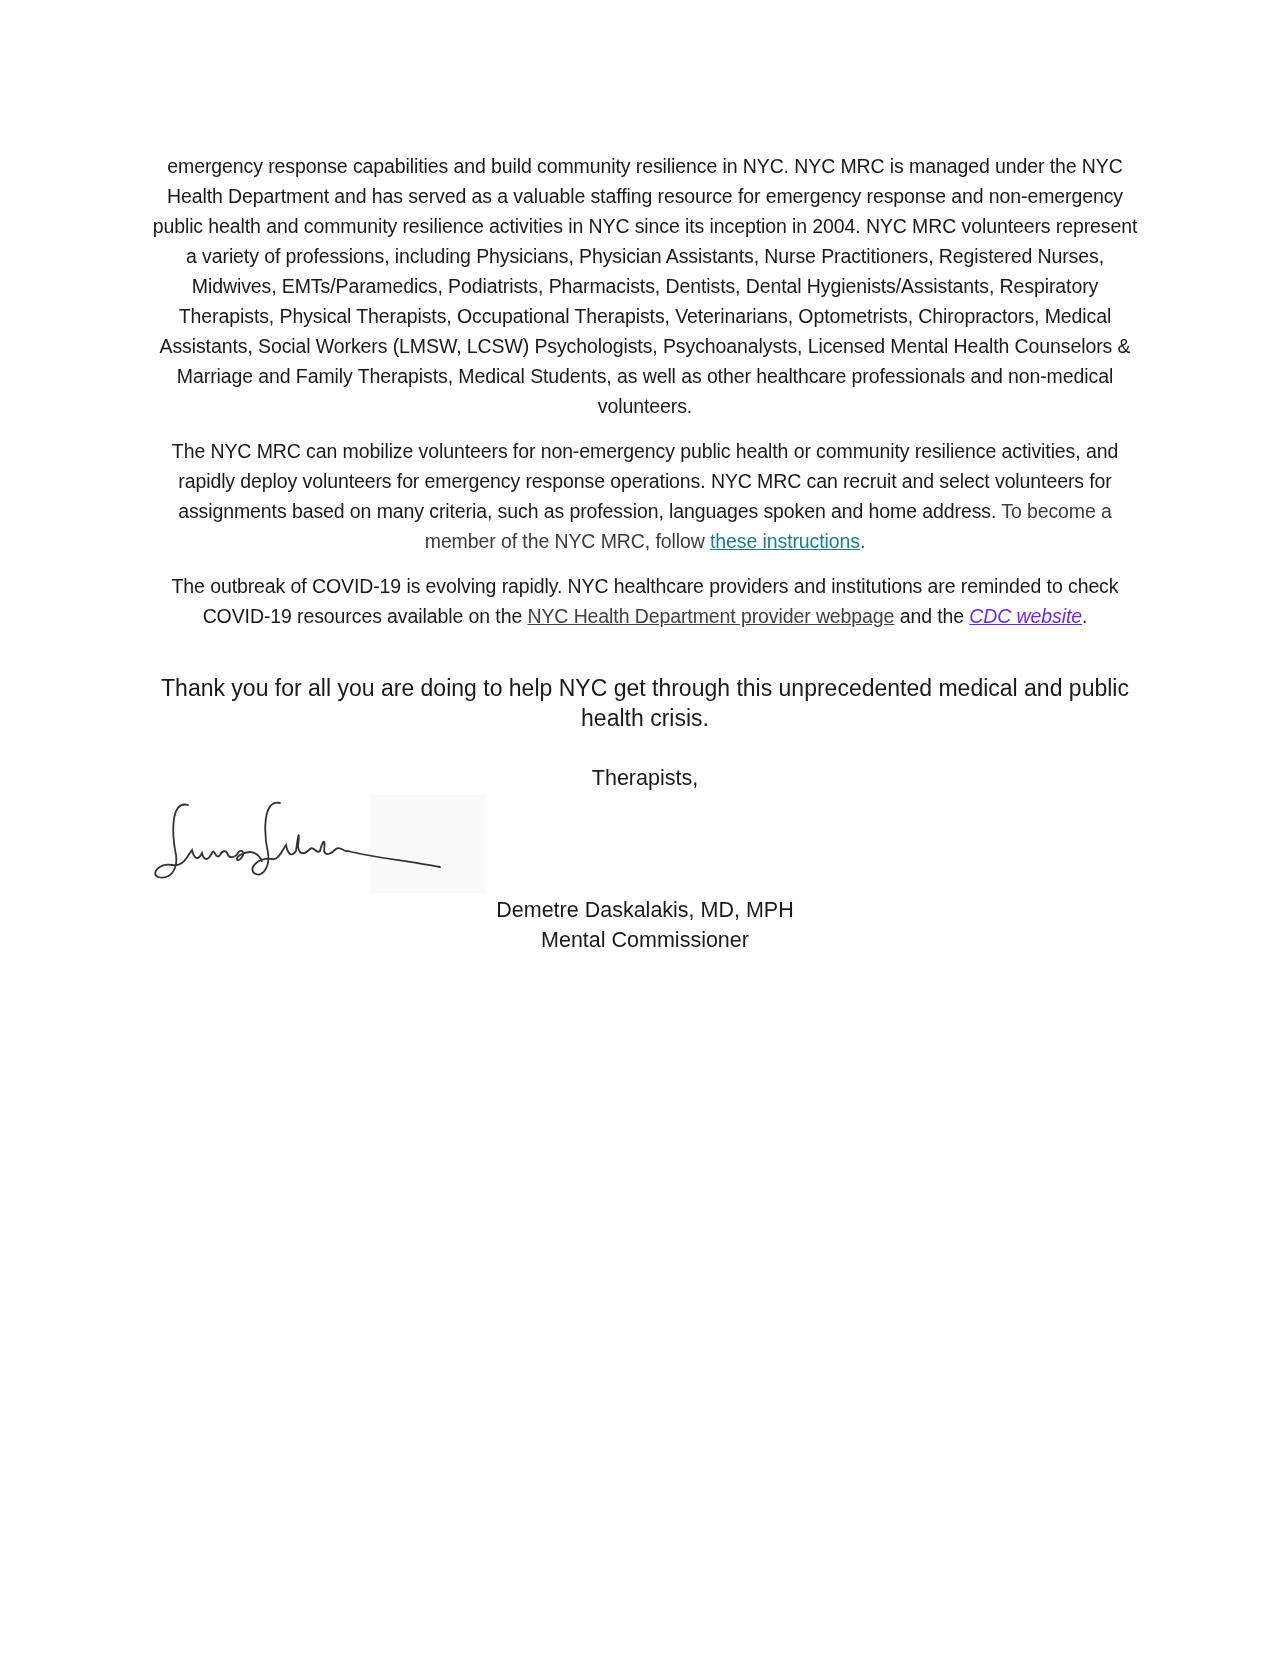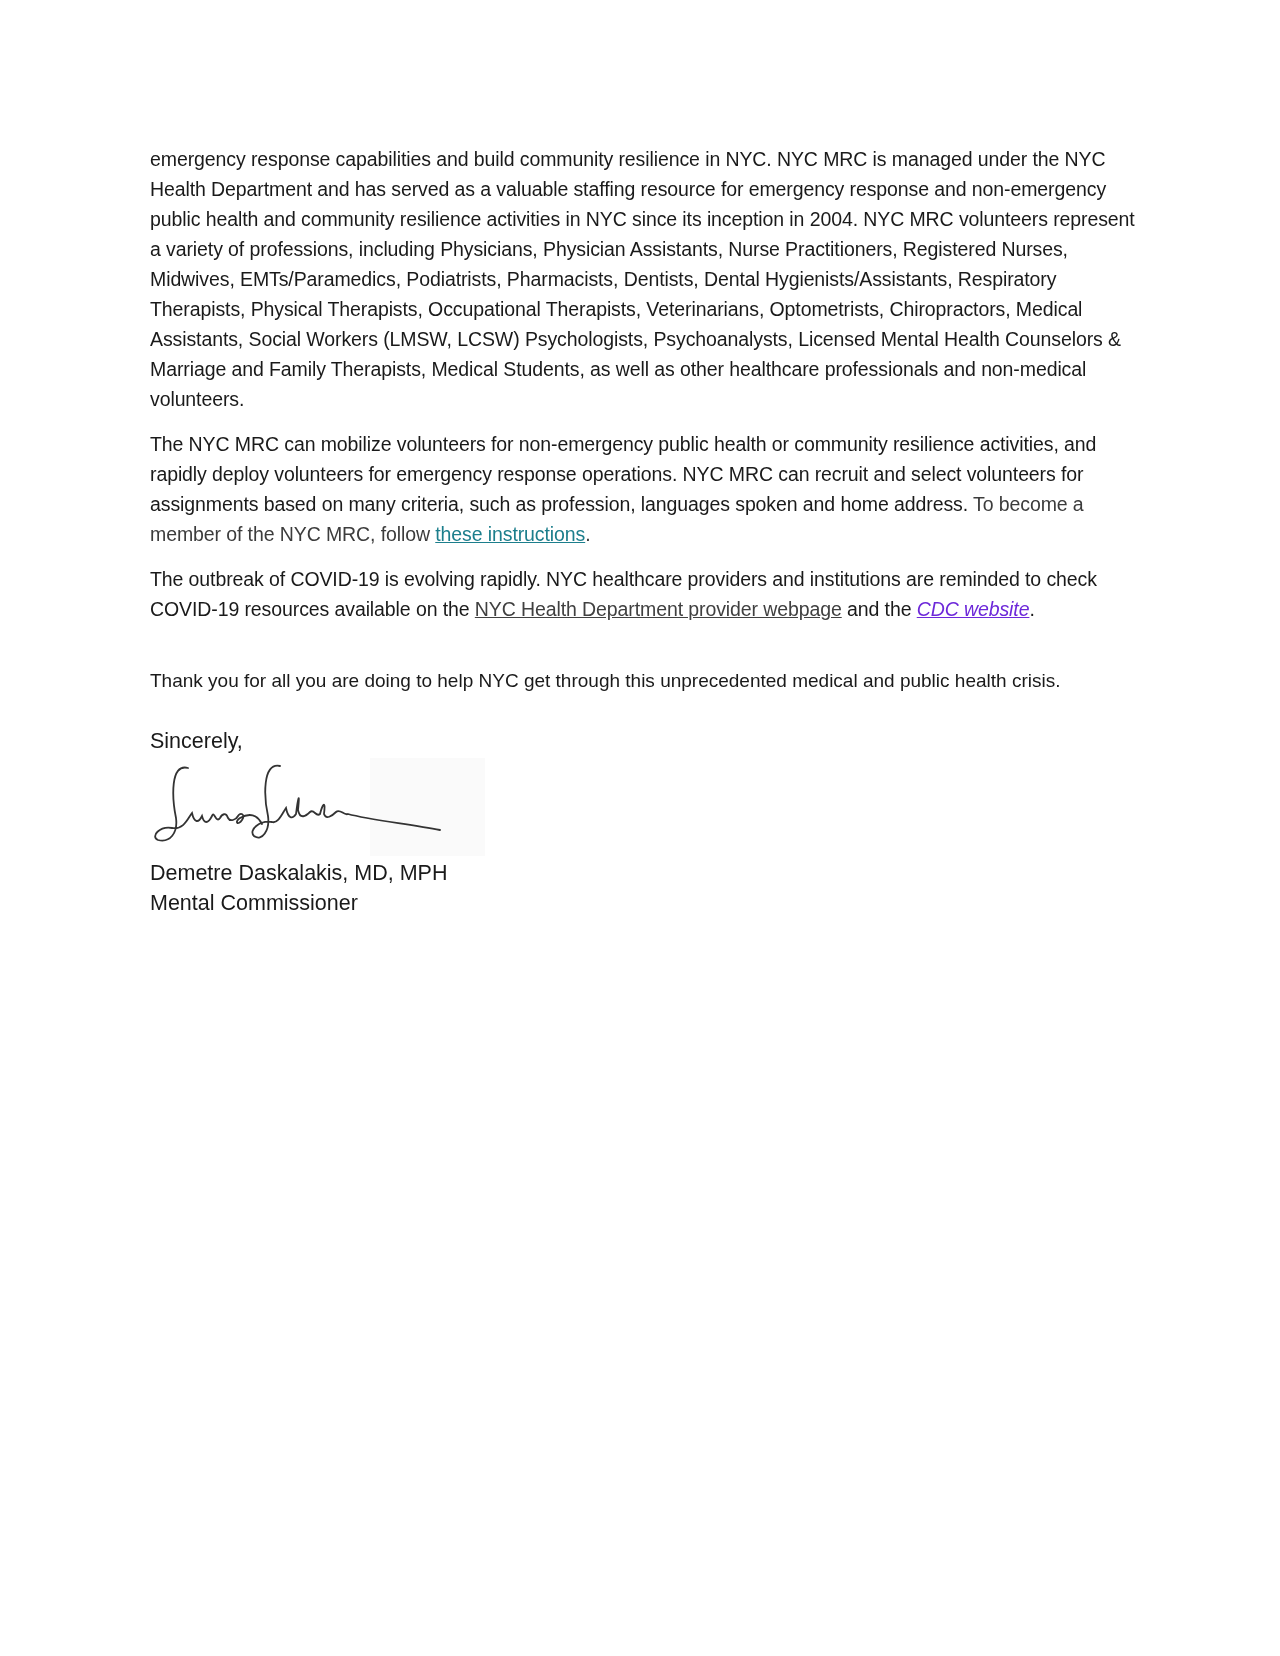--- a/index.html
+++ b/index.html
@@ -1,44 +1,44 @@
 <!DOCTYPE html>
 <html><head>
 <meta charset="utf-8">
 <style>
   html, body { margin: 0; padding: 0; background: #ffffff; }
   body { width: 1280px; height: 1656px; position: relative; overflow: hidden;
          font-family: "Liberation Sans", "DejaVu Sans", sans-serif; color: #1a1a1a; }
-  .page { position: absolute; left: 150px; top: 144px; width: 990px; }
+  .page { position: absolute; left: 150px; top: 151px; width: 990px; text-align: center; }
   .para { font-size: 19.5px; line-height: 30px; margin: 0 0 15px 0; letter-spacing: -0.1px; }
   .muted { color: #3c3c3c; }
   a { text-decoration: underline; }
   .link-teal { color: #1c7e8c; margin-top: 16px; }
   .link-navy { color: #404040; }
   .link-slate { color: #6d28d9; font-style: italic; }
-  .thanks { font-size: 19px; line-height: 30px; margin: 42px 0 0 0; }
+  .thanks { font-size: 23px; line-height: 30px; margin: 42px 0 0 0; }
   .closing { font-size: 21.5px; line-height: 30px; margin: 30px 0 0 0; }
   .sig { width: 340px; height: 100px; margin: 2px 0 0 0; position: relative; }
   .sig svg { position: absolute; left: 0; top: 0; }
   .sig-box { position: absolute; left: 220px; top: 0; width: 115px; height: 98px; background: #f7f7f7; opacity: 0.6; }
   .name-line { font-size: 21.5px; line-height: 30px; margin: 0; }
 </style>
 </head>
 <body>
 
 <div class="page">
   <p class="para">emergency response capabilities and build community resilience in NYC. NYC MRC is managed under the NYC Health Department and has served as a valuable staffing resource for emergency response and non-emergency public health and community resilience activities in NYC since its inception in 2004. NYC MRC volunteers represent a variety of professions, including Physicians, Physician Assistants, Nurse Practitioners, Registered Nurses, Midwives, EMTs/Paramedics, Podiatrists, Pharmacists, Dentists, Dental Hygienists/Assistants, Respiratory Therapists, Physical Therapists, Occupational Therapists, Veterinarians, Optometrists, Chiropractors, Medical Assistants, Social Workers (LMSW, LCSW) Psychologists, Psychoanalysts, Licensed Mental Health Counselors &amp; Marriage and Family Therapists, Medical Students, as well as other healthcare professionals and non-medical volunteers.</p>
 
   <p class="para"><span>The NYC MRC can mobilize volunteers for non-emergency public health or community resilience activities, and rapidly deploy volunteers for emergency response operations. NYC MRC can recruit and select volunteers for assignments based on many criteria, such as profession, languages spoken and home address. </span><span class="muted">To become a member of the NYC MRC, follow </span><a class="link-teal">these instructions</a><span class="muted">.</span></p>
 
   <p class="para"><span>The outbreak of COVID-19 is evolving rapidly. NYC healthcare providers and institutions are reminded to check COVID-19 resources available on the </span><a class="link-navy">NYC Health Department provider webpage</a><span> and the </span><a class="link-slate">CDC website</a><span>.</span></p>
 
   <p class="thanks">Thank you for all you are doing to help NYC get through this unprecedented medical and public health crisis.</p>
 
-  <p class="closing">Sincerely,</p>
+  <p class="closing">Therapists,</p>
 
   <div class="sig">
     <div class="sig-box"></div>
     <svg width="320" height="100" viewBox="0 0 320 100">
       <path d="M38 10 C20 5, 22 40, 26 60 C28 75, 20 85, 8 82 C0 78, 10 68, 22 70 C34 72, 38 60, 42 55 C44 64, 48 66, 52 58 C54 66, 58 66, 62 58 C64 52, 66 66, 70 60 C72 56, 76 54, 78 60 C80 64, 86 62, 88 58 C90 54, 96 56, 92 62 C88 68, 84 64, 90 60 C104 52, 110 62, 112 66" fill="none" stroke="#333" stroke-width="1.8" stroke-linecap="round"></path>
       <path d="M130 8 C112 4, 114 40, 118 58 C120 72, 112 84, 104 78 C98 72, 110 62, 122 64 C128 66, 132 56, 136 50 C138 60, 142 62, 146 56 C148 40, 150 32, 148 52 C150 62, 156 58, 160 54 C164 50, 166 60, 170 56 C172 48, 176 40, 174 56 C176 62, 182 58, 186 54 C190 50, 194 58, 198 56 C220 62, 260 66, 290 72" fill="none" stroke="#333" stroke-width="1.8" stroke-linecap="round"></path>
     </svg>
   </div>
 
   <p class="name-line">Demetre Daskalakis, MD, MPH</p>

